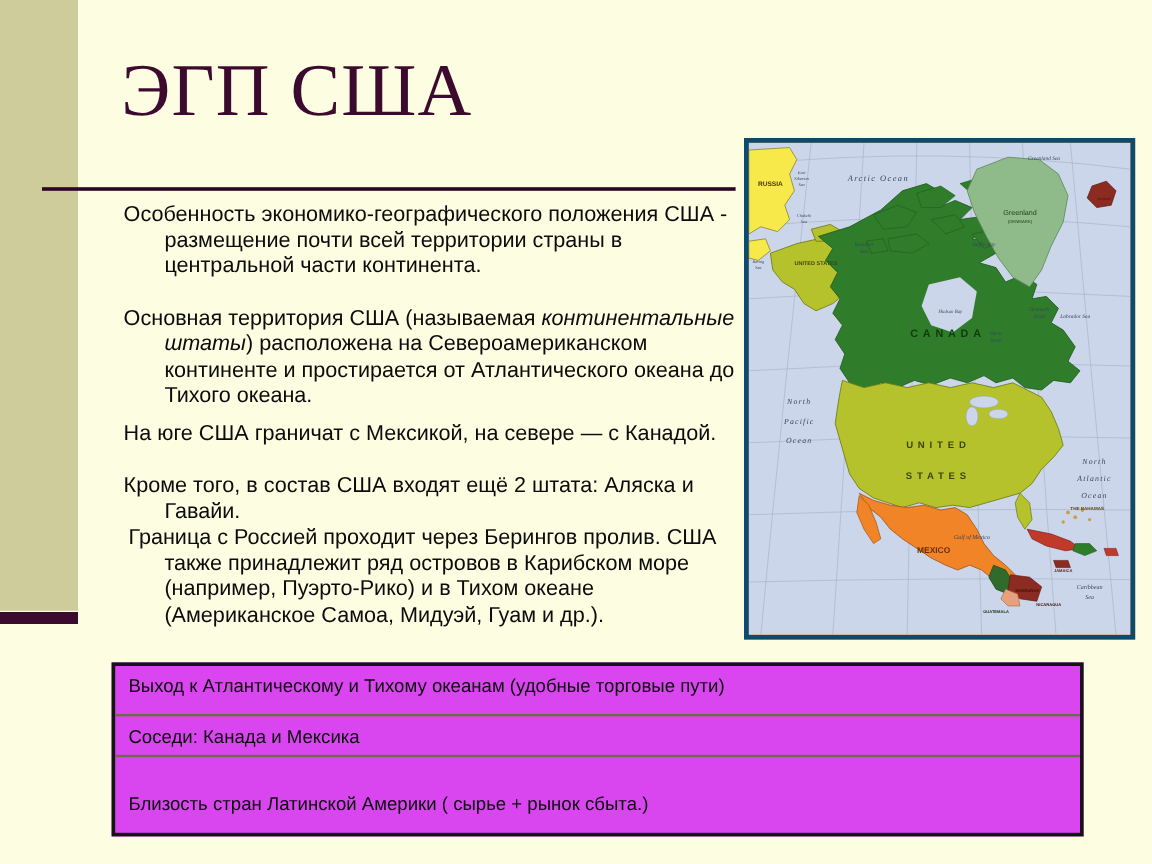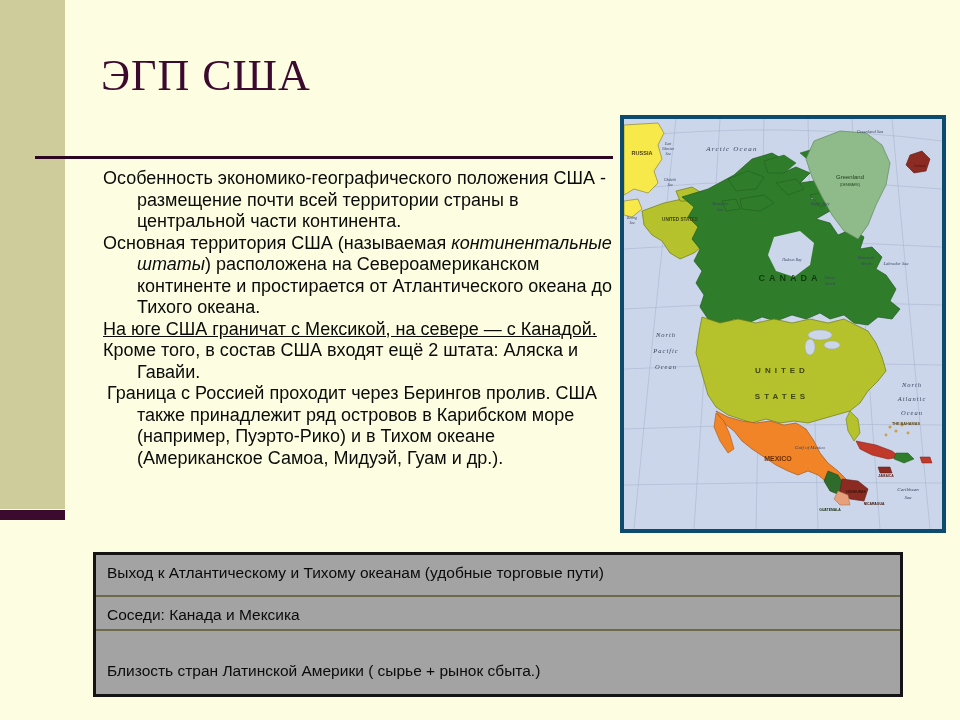--- a/index.html
+++ b/index.html
@@ -33,21 +33,21 @@
     background: #3b0a2e;
   }
 
   
   .title {
     position: absolute;
     left: 101px;
     top: 48px;
     width: 520px;
     font-family: "Liberation Serif", serif;
-    font-size: 44px;
+    font-size: 62px;
     line-height: 56px;
     color: #3b0a2e;
     letter-spacing: 1px;
     white-space: nowrap;
   }
   .title-rule {
     position: absolute;
     left: 35px;
     top: 156px;
     width: 578px;
@@ -64,24 +64,24 @@
   }
   .para {
     font-size: 18px;
     line-height: 21.5px;
     color: #0b0b0b;
     padding-left: 34px;
     text-indent: -34px;
     margin: 0 0 0 0;
   }
   .para.gap-before {
+    margin-top: 22px;
   }
   .para.tight {
-    margin-top: 0;
-    text-decoration: underline;
+    margin-top: 10px;
   }
   .para i {
     font-style: italic;
   }
   .para.lead-space {
     text-indent: -30px;
   }
 
   
   .map-frame {
@@ -98,21 +98,21 @@
 
   
   .info-table {
     position: absolute;
     left: 93px;
     top: 552px;
     width: 810px;
     height: 145px;
     border: 3px solid #141414;
     box-sizing: border-box;
-    background: #a3a3a3;
+    background: #d946ef;
   }
   .info-row {
     box-sizing: border-box;
     padding: 9px 0 0 11px;
     font-size: 15.5px;
     color: #0b0b0b;
     border-bottom: 2px solid #6e6b4c;
   }
   .info-row.r1 { height: 42px; }
   .info-row.r2 { height: 34px; }

